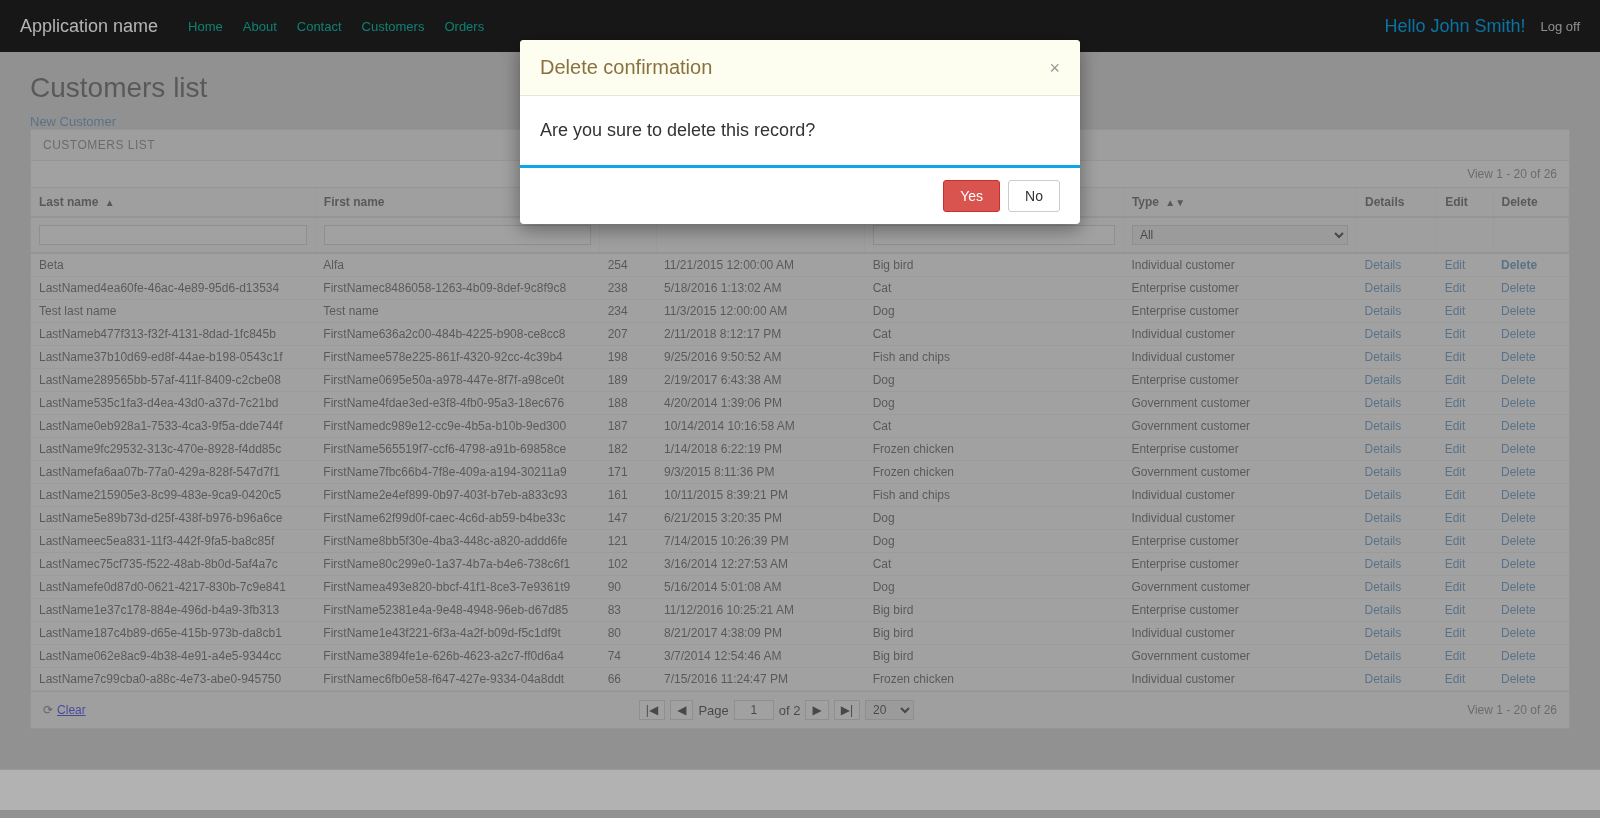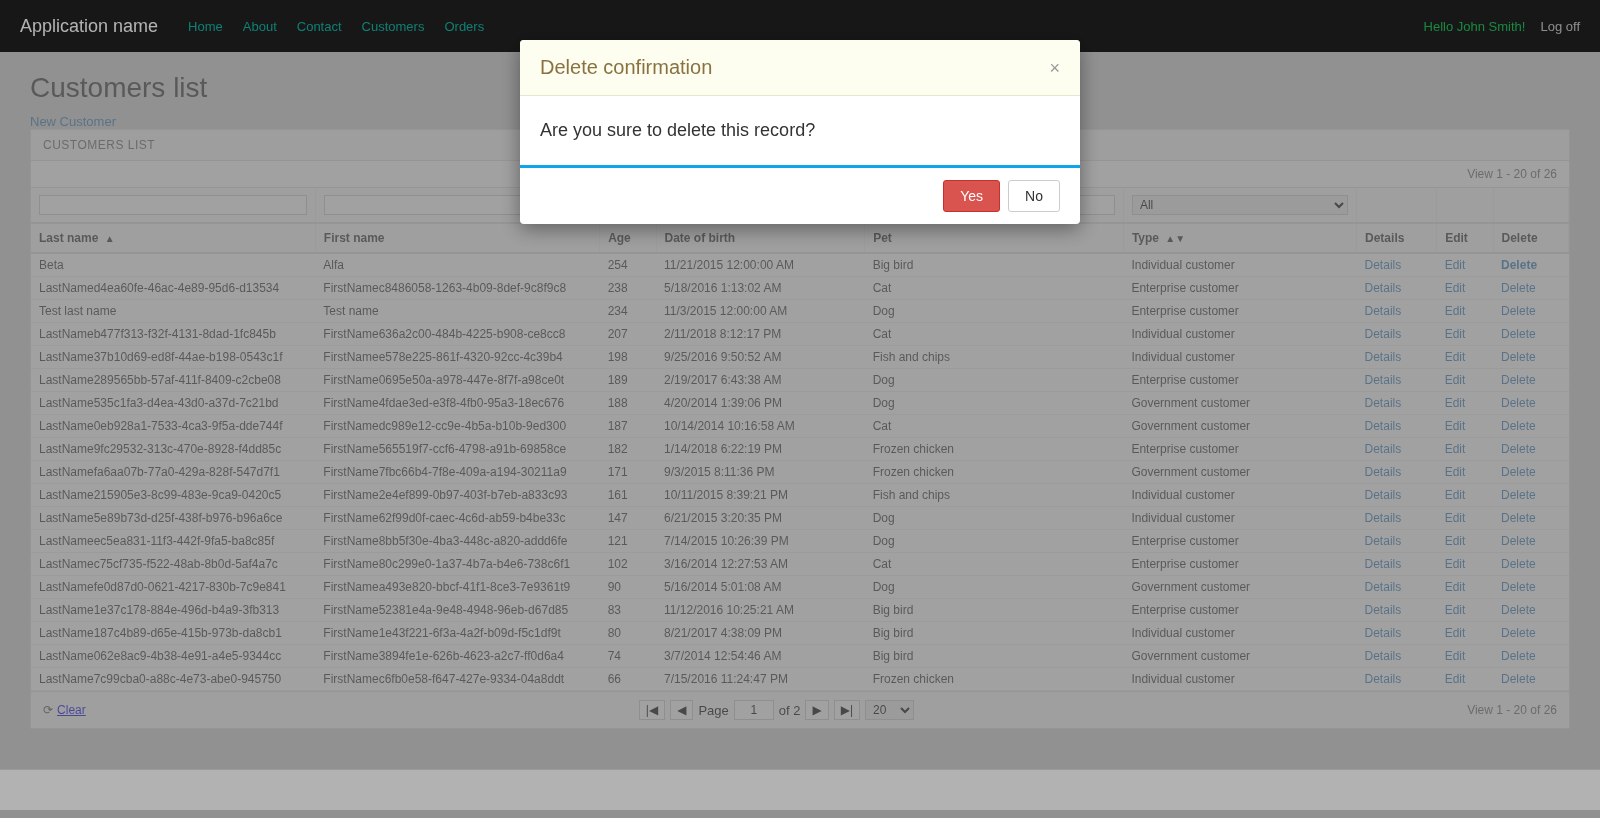--- a/index.html
+++ b/index.html
@@ -29,21 +29,21 @@
       color: #14b8a6;
       text-decoration: none;
       font-size: 13px;
       padding: 5px 0;
     }
     .navbar-right {
       display: flex;
       align-items: center;
       gap: 15px;
     }
-    .navbar-right span { color: #22c55e; font-size: 13px; }
+    .navbar-right span { color: #0ea5e9; font-size: 18px; }
     .navbar-right a { color: #ccc; text-decoration: none; font-size: 13px; }
 
     
     .main-content {
       padding: 20px 30px;
       opacity: 0.5;
       pointer-events: none;
     }
     .page-title {
       font-size: 28px;
@@ -251,54 +251,54 @@
   <a href="#" class="new-customer-link">New Customer</a>
 
   <div class="table-container">
     <div class="table-header-bar">CUSTOMERS LIST</div>
     <div class="table-toolbar">
       <span>View 1 - 20 of 26</span>
     </div>
 
     <table>
       <thead>
+        <tr>
+          <th>
+            <span>Last name</span>
+            <span class="sort-arrow">▲</span>
+          </th>
+          <th><span>First name</span></th>
+          <th><span>Age</span></th>
+          <th><span>Date of birth</span></th>
+          <th><span>Pet</span></th>
+          <th>
+            <span>Type</span>
+            <span class="sort-arrow">▲▼</span>
+          </th>
+          <th><span>Details</span></th>
+          <th><span>Edit</span></th>
+          <th><span>Delete</span></th>
+        </tr>
         <tr>
           <th><input class="filter-input" type="text" style=""></th>
           <th><input class="filter-input" type="text" style=""></th>
           <th></th>
           <th></th>
           <th><input class="filter-input" type="text" style=""></th>
           <th>
             <select class="select-filter">
               <option>All</option>
               <option>Individual customer</option>
               <option>Enterprise customer</option>
               <option>Government customer</option>
             </select>
           </th>
           <th></th>
           <th></th>
           <th></th>
-        </tr>
-        <tr>
-          <th>
-            <span>Last name</span>
-            <span class="sort-arrow">▲</span>
-          </th>
-          <th><span>First name</span></th>
-          <th><span>Age</span></th>
-          <th><span>Date of birth</span></th>
-          <th><span>Pet</span></th>
-          <th>
-            <span>Type</span>
-            <span class="sort-arrow">▲▼</span>
-          </th>
-          <th><span>Details</span></th>
-          <th><span>Edit</span></th>
-          <th><span>Delete</span></th>
         </tr>
       </thead>
       <tbody id="table-body">
       <tr>
             <td>Beta</td>
             <td>Alfa</td>
             <td>254</td>
             <td>11/21/2015 12:00:00 AM</td>
             <td>Big bird</td>
             <td>Individual customer</td>

